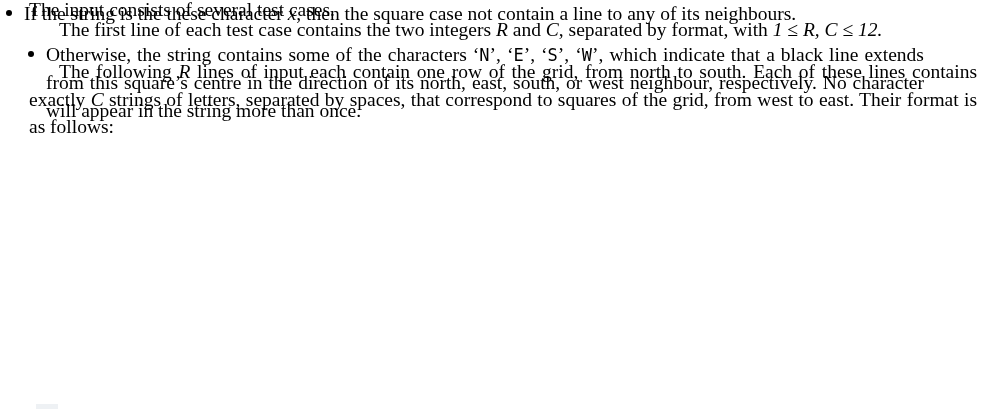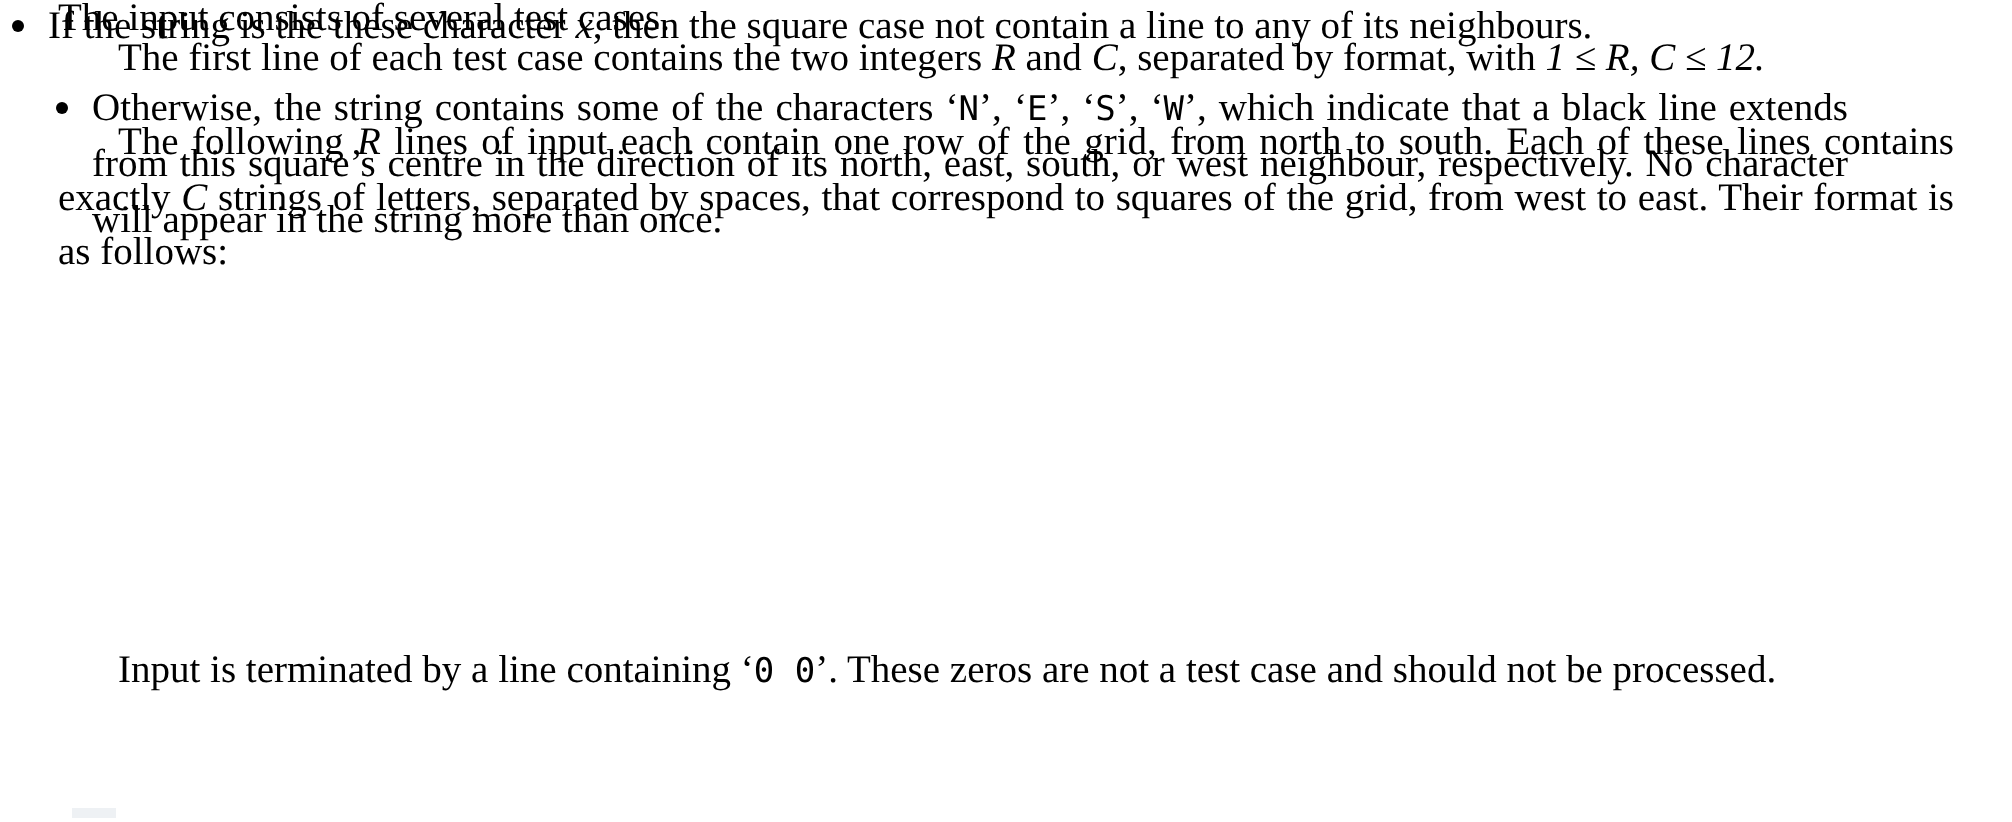--- a/index.html
+++ b/index.html
@@ -100,18 +100,15 @@
 
   <ul class="bullets" id="bullet-list">
     <li>
       <span class="dot"></span><span>If the string is the these character </span><span class="math">x</span><span>, then the square case not contain a line to any of its neighbours.</span>
     </li>
     <li>
       <span class="dot"></span><span>Otherwise, the string contains some of the characters ‘</span><span class="tt">N</span><span>’, ‘</span><span class="tt">E</span><span>’, ‘</span><span class="tt">S</span><span>’, ‘</span><span class="tt">W</span><span>’, which indicate that a black line extends from this square’s centre in the direction of its north, east, south, or west neighbour, respectively. No character will appear in the string more than once.</span>
     </li>
   </ul>
 
-  <div class="textblock" id="para-term">
-    <p class="para indent"><span>Input is terminated by a line containing ‘</span><span class="tt">0 0</span><span>’. These zeros are not a test case and should not be processed.</span></p>
-  </div>
 
   <div class="faint-mark"></div>
 </div>
 
 </body></html>

